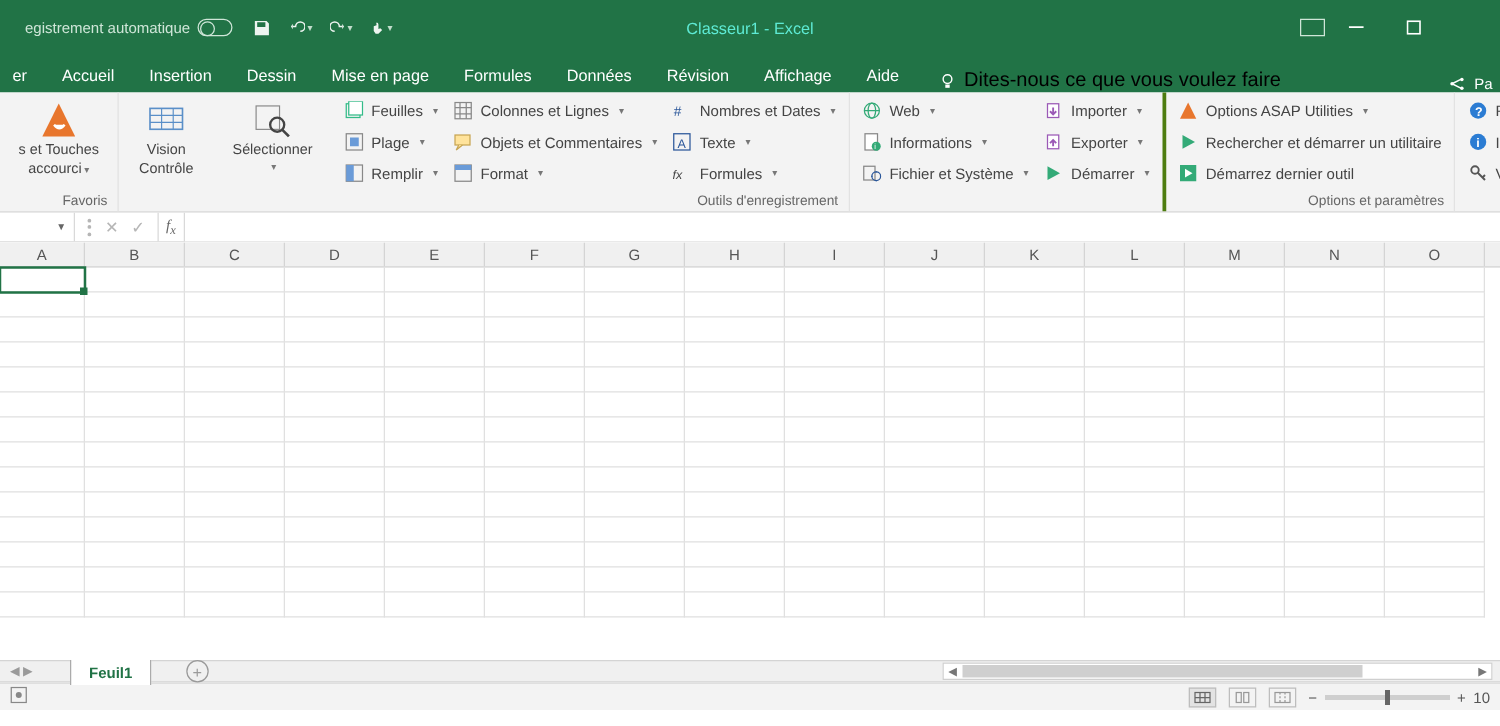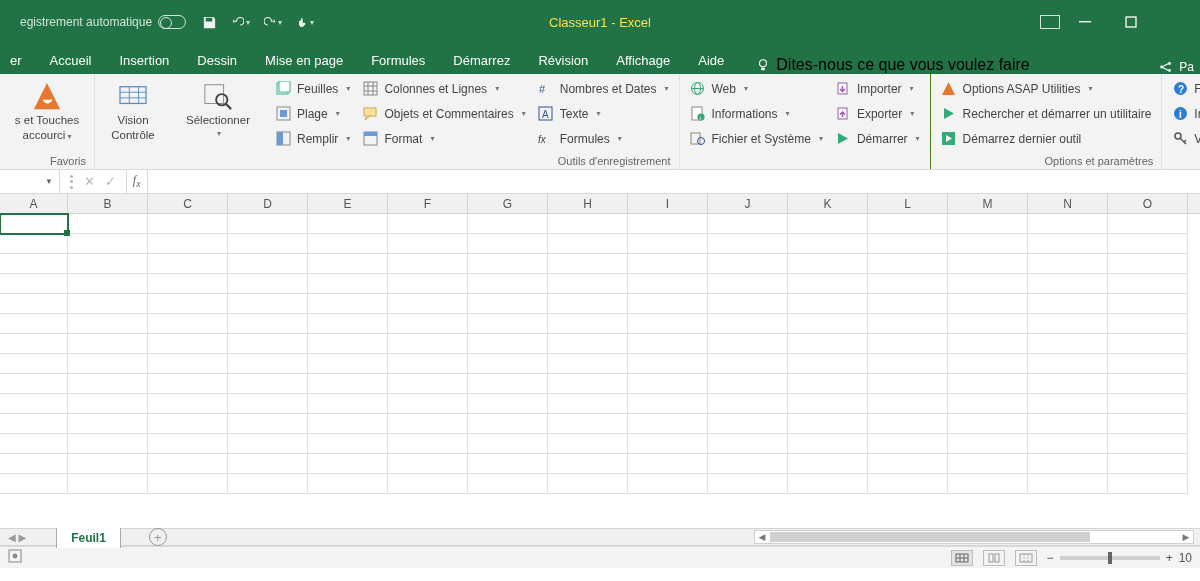--- a/index.html
+++ b/index.html
@@ -6,21 +6,21 @@
   body { font-family: "Segoe UI", Arial, sans-serif; font-size: 12px; color: #333; background: #fff; width: 1200px; height: 581px; overflow: hidden; user-select: none; }
 
   
   .titlebar { background: #217346; height: 44px; display: flex; align-items: center; position: relative; color: #fff; }
   .autosave { display: flex; align-items: center; gap: 6px; padding-left: 20px; color: #cfe6d8; font-size: 12px; }
   .toggle { width: 28px; height: 14px; border: 1px solid #cfe6d8; border-radius: 8px; position: relative; }
   .toggle::after { content: ""; position: absolute; left: 1px; top: 1px; width: 10px; height: 10px; border: 1px solid #cfe6d8; border-radius: 50%; }
   .qat { display: flex; align-items: center; gap: 14px; margin-left: 14px; }
   .qat-icon { width: 18px; height: 18px; display: inline-flex; align-items: center; justify-content: center; color: #fff; opacity: .92; }
   .tri { font-size: 8px; margin-left: 2px; color: #cfe6d8; }
-  .title-center { position: absolute; left: 50%; transform: translateX(-50%); font-size: 13px; color: #fde047; }
+  .title-center { position: absolute; left: 50%; transform: translateX(-50%); font-size: 13px; color: #5eead4; }
   .win-btns { position: absolute; right: 0; top: 0; display: flex; height: 44px; }
   .win-btn { width: 46px; display: flex; align-items: center; justify-content: center; color: #fff; }
   .tab-options { position: absolute; right: 140px; top: 50%; transform: translateY(-50%); width: 20px; height: 14px; border: 1px solid #cfe6d8; }
 
   
   .tabs-row { background: #217346; height: 30px; display: flex; align-items: flex-end; padding-left: 6px; }
   .tab { color: #fff; padding: 6px 14px; font-size: 13px; cursor: pointer; }
   .tab.leftpad { padding-left: 4px; }
   .tab.active { background: #f3f3f3; color: #217346; border-radius: 2px 2px 0 0; }
   .tell-me { display: flex; align-items: center; gap: 6px; color: #000000; margin-left: 18px; font-size: 16px; }
@@ -134,21 +134,21 @@
   </div>
 </div>
 
 <div class="tabs-row" style="position:relative;">
   <div class="tab leftpad">er</div>
   <div class="tab">Accueil</div>
   <div class="tab">Insertion</div>
   <div class="tab">Dessin</div>
   <div class="tab">Mise en page</div>
   <div class="tab">Formules</div>
-  <div class="tab">Démarrez</div>
+  <div class="tab">Données</div>
   <div class="tab">Révision</div>
   <div class="tab">Affichage</div>
   <div class="tab">Aide</div>
   <div class="tell-me">
     <span class="bulb">
       <svg width="14" height="14" viewBox="0 0 16 16">
           <circle cx="8" cy="6" r="4" fill="none" stroke="#fff" stroke-width="1.3"></circle>
           <rect x="6" y="11" width="4" height="3" fill="#fff"></rect>
         </svg>
     </span>
@@ -315,21 +315,21 @@
               </svg>
             </span>
             <span>Formules</span>
             <span class="dd">▾</span>
           </div>
       </div>
     </div>
     <div class="group-label">Outils d'enregistrement</div>
   </div>
 
-  <div class="group" style="border-right:1px solid #4d7c0f;">
+  <div class="group" style="border-right:3px solid #4d7c0f;">
     <div class="group-body">
       <div class="col">
         <div class="item">
             <span class="ic">
               <svg width="15" height="15">
                 <circle cx="7.5" cy="7.5" r="6" fill="none" stroke="#3a7"></circle>
                 <ellipse cx="7.5" cy="7.5" rx="3" ry="6" fill="none" stroke="#3a7"></ellipse>
                 <line x1="1.5" y1="7.5" x2="13.5" y2="7.5" stroke="#3a7"></line>
               </svg>
             </span>

